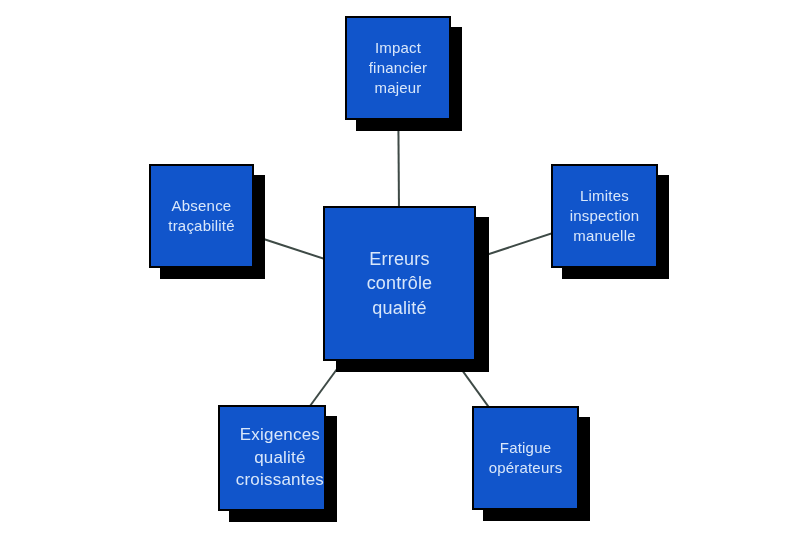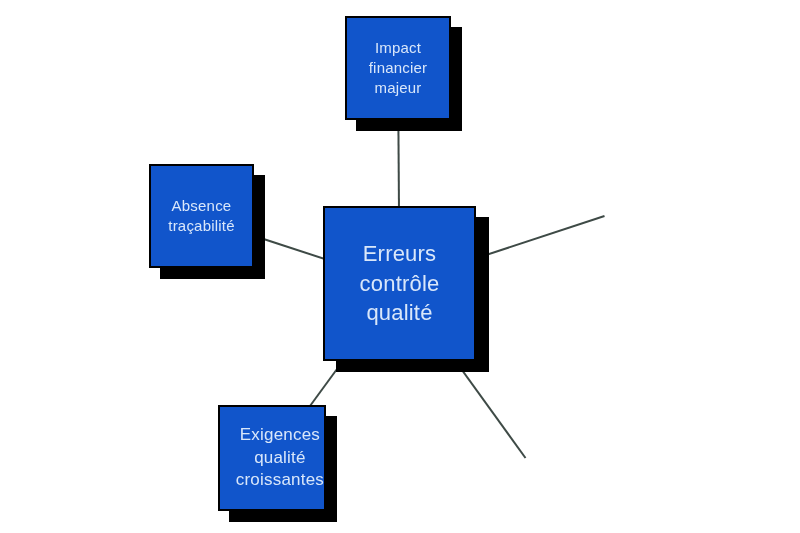--- a/index.html
+++ b/index.html
@@ -43,21 +43,21 @@
   }
   .node-label {
     white-space: pre-line;
     line-height: 1.35;
     letter-spacing: 0.2px;
   }
   .node-center {
     left: 311px; top: 206px;
     width: 153px; height: 155px;
     box-shadow: 13px 11px 0 0 var(--node-shadow);
-    font-size: 22px;
+    font-size: 18px;
   }
   .node-top {
     left: 333px; top: 16px;
     width: 106px; height: 104px;
     font-size: 15px;
   }
   .node-left {
     left: 137px; top: 164px;
     width: 105px; height: 104px;
     font-size: 15px;
@@ -96,27 +96,36 @@
     <span class="node-label">Impact
 financier
 majeur</span>
   </div>
 
   <div class="node node-left">
     <span class="node-label">Absence
 traçabilité</span>
   </div>
 
+  <div class="node node-right">
+    <span class="node-label">Limites
+inspection
+manuelle</span>
+  </div>
 
   <div class="node node-center">
     <span class="node-label">Erreurs
 contrôle
 qualité</span>
   </div>
 
   <div class="node node-bottom-left">
     <span class="node-label">Exigences
 qualité
 croissantes</span>
   </div>
 
+  <div class="node node-bottom-right">
+    <span class="node-label">Fatigue
+opérateurs</span>
+  </div>
 
 </div>
 
 </body></html>

